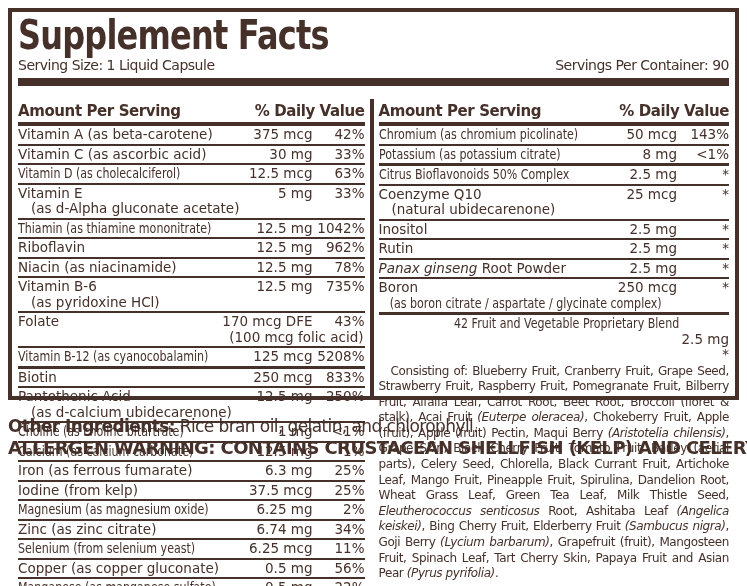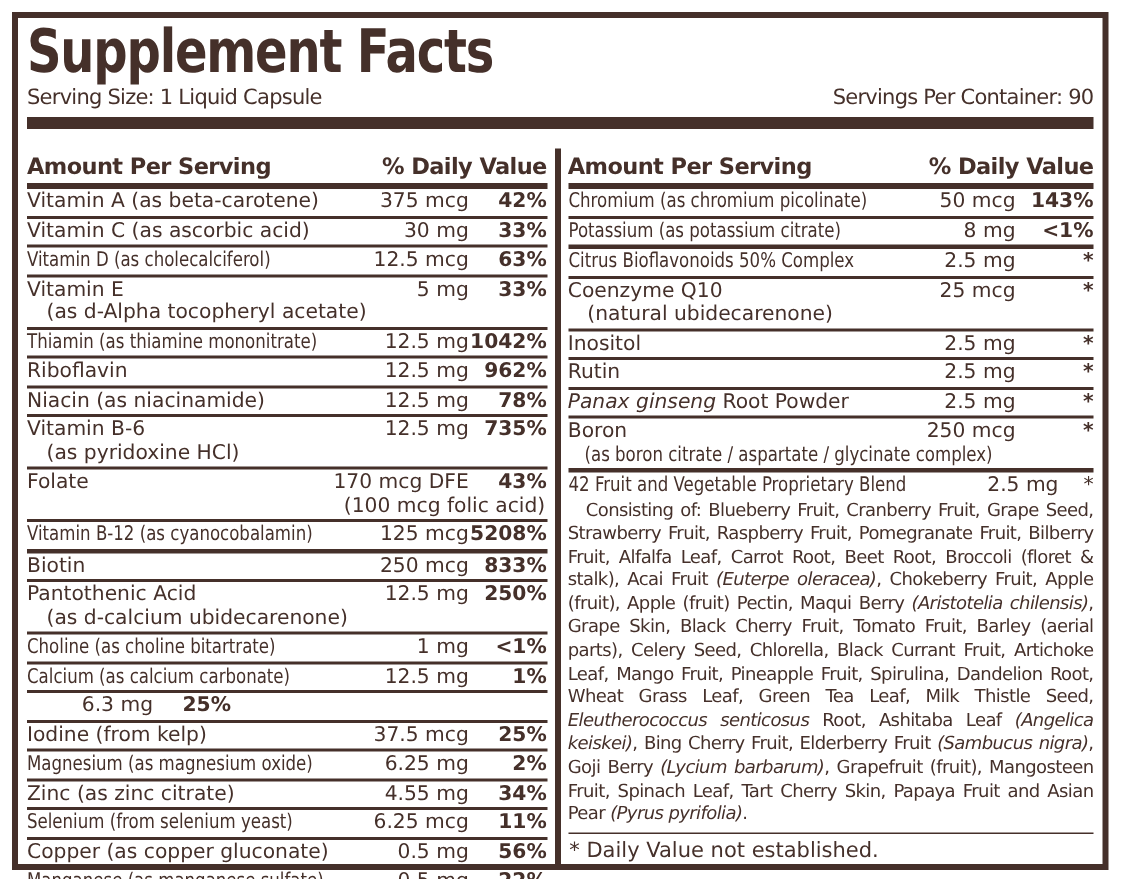--- a/index.html
+++ b/index.html
@@ -3,21 +3,21 @@
 <meta charset="utf-8">
 <style>
   :root { --brown: #45302a; }
   * { box-sizing: border-box; margin: 0; padding: 0; }
   html,body { width: 747px; height: 586px; background: #fff; overflow: hidden; }
   body { font-family: "DejaVu Sans", sans-serif; color: var(--brown); }
 
   .panel {
     margin: 8px 8px 0 8px;
     border: 4px solid var(--brown);
-    height: 572px;
+    height: 392px;
     display: flex;
     flex-direction: column;
   }
   .panel-head { padding: 2px 6px 0 6px; }
   .title {
     font-weight: bold;
     font-size: 40px;
     letter-spacing: -1px;
     display: inline-block;
     transform: scaleX(.80);
@@ -49,29 +49,29 @@
     padding: 4px 0 2px 0;
     border-bottom: 4px solid var(--brown);
     line-height: 17px;
   }
 
   .row { border-bottom: 2px solid var(--brown); padding: 1px 0; font-size: 13.5px; line-height: 15.5px; }
   .row.thick { border-bottom-width: 3px; }
   .line { display: flex; align-items: baseline; white-space: nowrap; }
   .nm  { flex: 1 1 0; min-width: 0; text-align: left; }
   .amt { text-align: right; min-width: 84px; flex: 0 0 auto; }
-  .dvv { text-align: right; width: 52px; flex: 0 0 auto; font-weight: bold; }
+  .dvv { text-align: right; width: 52px; flex: 0 0 auto; }
   .cond { display: inline-block; transform: scaleX(.82); transform-origin: 0 60%; white-space: nowrap; }
   .sub { padding-left: 13px; white-space: nowrap; }
   .sub.right { text-align: right; padding-left: 0; padding-right: 1px; }
   .amt-inline { margin-left: 5px; flex: 0 0 auto; }
   .spacer { flex: 1 1 auto; }
 
   .blend { padding: 1px 0 2px 0; font-size: 13.5px; line-height: 15.5px; }
-  .blend-title { display: flex; align-items: flex-end; white-space: nowrap; }
+  .blend-title { display: flex; align-items: flex-end; white-space: nowrap; flex-direction: column; }
   .blend-text {
     font-size: 12px;
     line-height: 15.6px;
     text-align: justify;
     text-indent: 12px;
     letter-spacing: -0.4px;
     padding-top: 1px;
   }
   .foot-bar { height: 7px; background: var(--brown); margin-top: 2px; }
   .footnote { font-size: 14px; padding: 3px 0 0 1px; line-height: 17px; }
@@ -122,21 +122,21 @@
               <span class="amt">12.5 mcg</span>
               <span class="dvv">63%</span>
             </div>
           </div>
           <div class="row">
             <div class="line">
               <span class="nm">Vitamin E</span>
               <span class="amt">5 mg</span>
               <span class="dvv">33%</span>
             </div>
-            <div class="sub">(as d-Alpha tocopheryl acetate)</div>
+            <div class="sub">(as d-Alpha gluconate acetate)</div>
           </div>
           <div class="row">
             <div class="line">
               <span class="nm cond">Thiamin (as thiamine mononitrate)</span>
               <span class="amt">12.5 mg</span>
               <span class="dvv">1042%</span>
             </div>
           </div>
           <div class="row">
             <div class="line">
@@ -199,20 +199,21 @@
           </div>
           <div class="row">
             <div class="line">
               <span class="nm cond">Calcium (as calcium carbonate)</span>
               <span class="amt">12.5 mg</span>
               <span class="dvv">1%</span>
             </div>
           </div>
           <div class="row">
             <div class="line">
+              <span class="nm">Iron (as ferrous fumarate)</span>
               <span class="amt">6.3 mg</span>
               <span class="dvv">25%</span>
             </div>
           </div>
           <div class="row">
             <div class="line">
               <span class="nm">Iodine (from kelp)</span>
               <span class="amt">37.5 mcg</span>
               <span class="dvv">25%</span>
             </div>
@@ -220,21 +221,21 @@
           <div class="row">
             <div class="line">
               <span class="nm cond">Magnesium (as magnesium oxide)</span>
               <span class="amt">6.25 mg</span>
               <span class="dvv">2%</span>
             </div>
           </div>
           <div class="row">
             <div class="line">
               <span class="nm">Zinc (as zinc citrate)</span>
-              <span class="amt">4.55 mg</span>
+              <span class="amt">6.74 mg</span>
               <span class="dvv">34%</span>
             </div>
           </div>
           <div class="row">
             <div class="line">
               <span class="nm cond">Selenium (from selenium yeast)</span>
               <span class="amt">6.25 mcg</span>
               <span class="dvv">11%</span>
             </div>
           </div>

